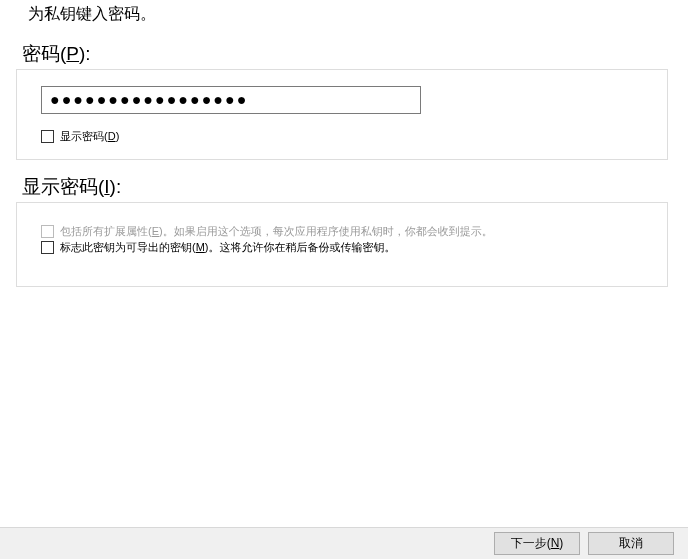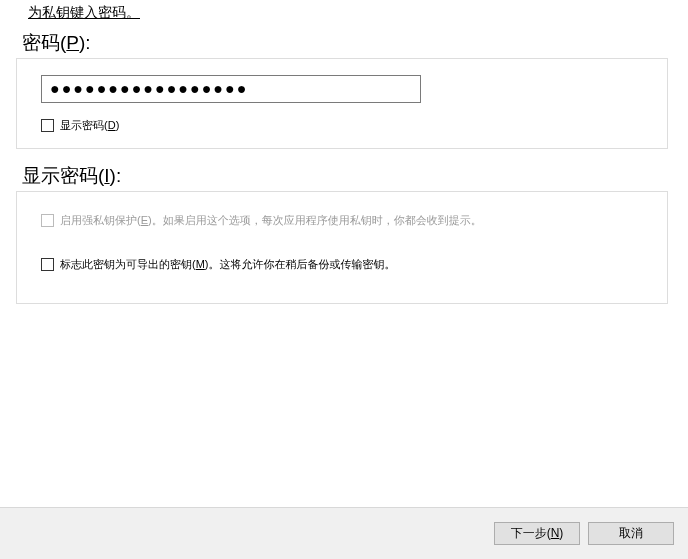--- a/index.html
+++ b/index.html
@@ -11,21 +11,21 @@
       font-size: 12px;
       color: #000;
       position: relative;
       overflow: hidden;
     }
     .content {
       position: absolute;
       left: 0; top: 0; right: 0;
       padding: 4px 10px 0 10px;
     }
-    .instruction { margin: 0 0 8px 18px; font-size: 14px; text-decoration: underline; }
+    .instruction { margin: 0 0 16px 18px; font-size: 16px; }
     .section-label { margin-left: 12px; margin-bottom: 2px; font-size: 19px; }
     .hotkey { text-decoration: underline; }
     .box {
       border: 1px solid #ddd;
       margin: 0 10px 14px 6px;
       padding: 14px 20px 14px 24px;
       background: #fff;
     }
     .box-password { padding-top: 16px; padding-bottom: 14px; }
     .password-input {
@@ -39,21 +39,21 @@
       outline: none;
       margin-bottom: 14px;
     }
     .checkbox-row {
       display: flex;
       align-items: flex-start;
       margin-bottom: 0;
       cursor: pointer;
       line-height: 1.5;
     }
-    .checkbox-row + .checkbox-row { margin-top: 28px; }
+    .checkbox-row + .checkbox-row { }
     .checkbox-row.first-opt { margin-top: 6px; }
     .checkbox-row.disabled { color: #9a9a9a; cursor: default; }
     .checkbox-box {
       width: 13px; height: 13px;
       border: 1px solid #333;
       margin-right: 6px;
       margin-top: 2px;
       flex: 0 0 auto;
       background: #fff;
       display: flex;
@@ -61,21 +61,21 @@
       justify-content: center;
     }
     .checkbox-row.disabled .checkbox-box { border-color: #bbb; }
     .checkbox-box svg { display: none; }
     .checkbox-row.checked .checkbox-box svg { display: block; }
     .checkbox-label { flex: 1; font-size: 11px; }
     .box-options { padding-bottom: 30px; }
     .footer {
       position: absolute;
       left: 0; right: 0; bottom: 0;
-      height: 52px;
+      height: 32px;
       background: #f0f0f0;
       border-top: 1px solid #d8d8d8;
       display: flex;
       justify-content: flex-end;
       align-items: center;
       padding-right: 14px;
       gap: 8px;
     }
     .btn {
       min-width: 86px;
@@ -120,21 +120,21 @@
 
   <div class="section-label">
     <span>显示密码(</span><span class="hotkey">I</span><span>):</span>
   </div>
   <div class="box box-options">
     <label class="checkbox-row first-opt disabled">
       <span class="checkbox-box">
         
       </span>
       <span class="checkbox-label">
-        <span>启用强私钥保护(</span><span class="hotkey">E</span><span>)。如果启用这个选项，每次应用程序使用私钥时，你都会收到提示。</span>
+        <span>包括所有扩展属性(</span><span class="hotkey">E</span><span>)。如果启用这个选项，每次应用程序使用私钥时，你都会收到提示。</span>
       </span>
     </label>
     <label class="checkbox-row">
       <span class="checkbox-box">
         
       </span>
       <span class="checkbox-label">
         <span>标志此密钥为可导出的密钥(</span><span class="hotkey">M</span><span>)。这将允许你在稍后备份或传输密钥。</span>
       </span>
     </label>

